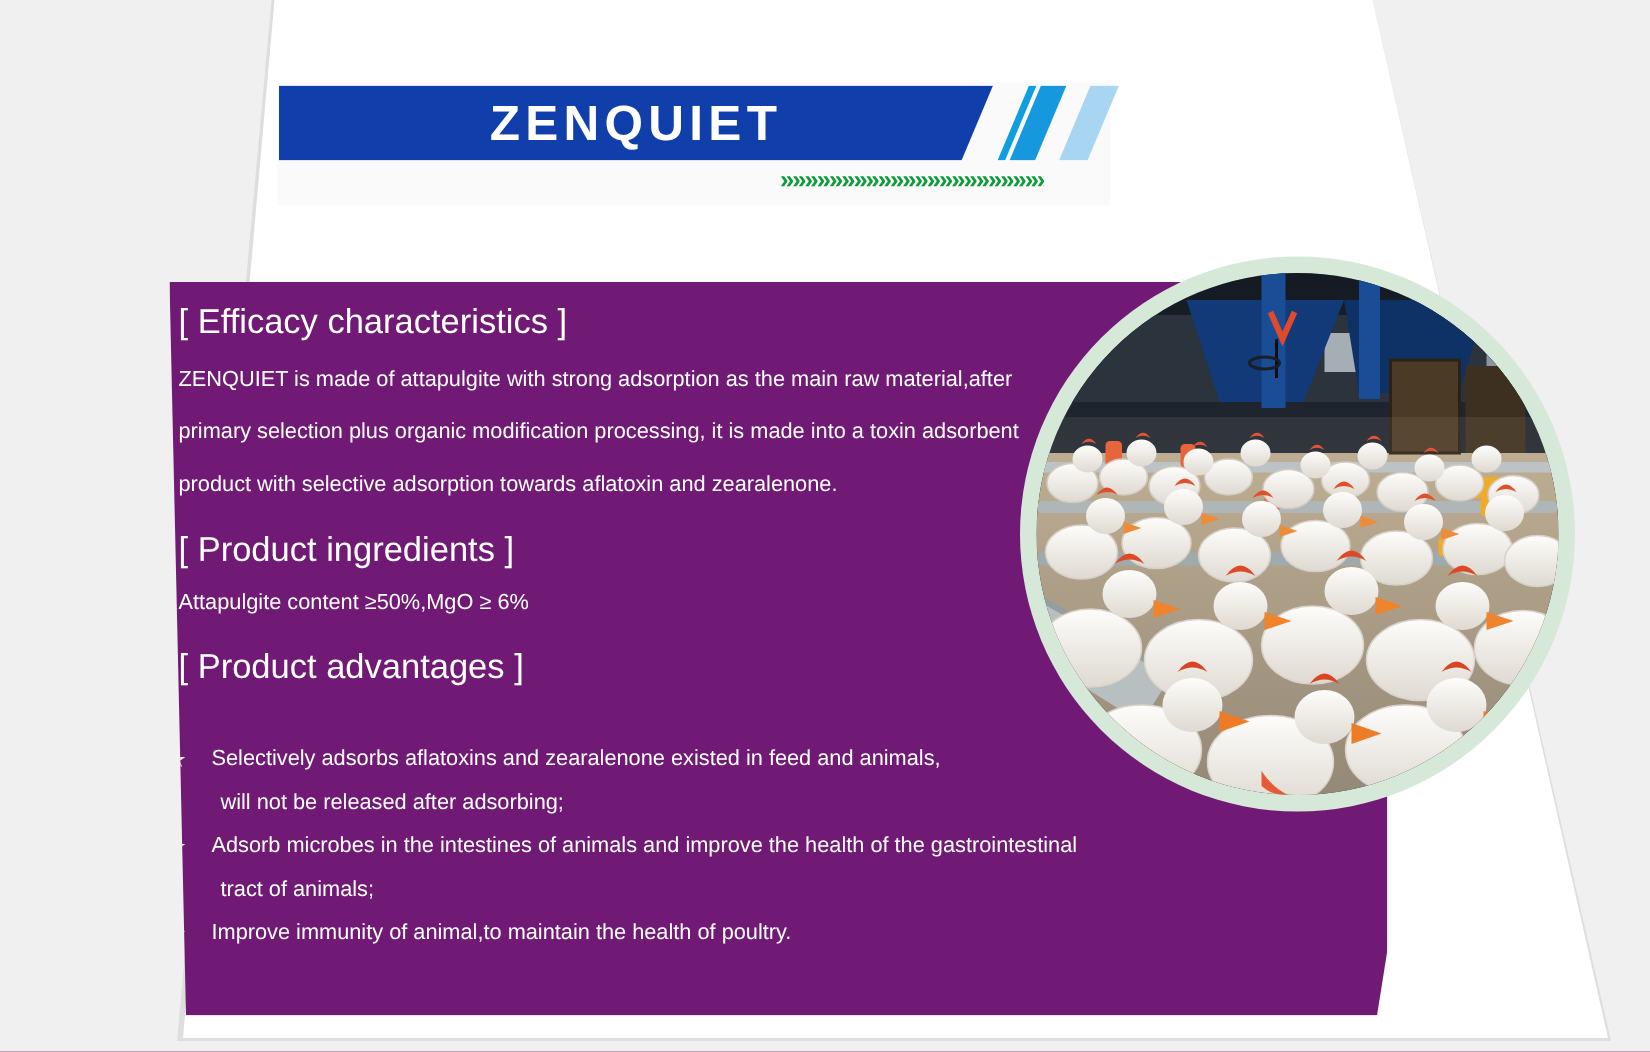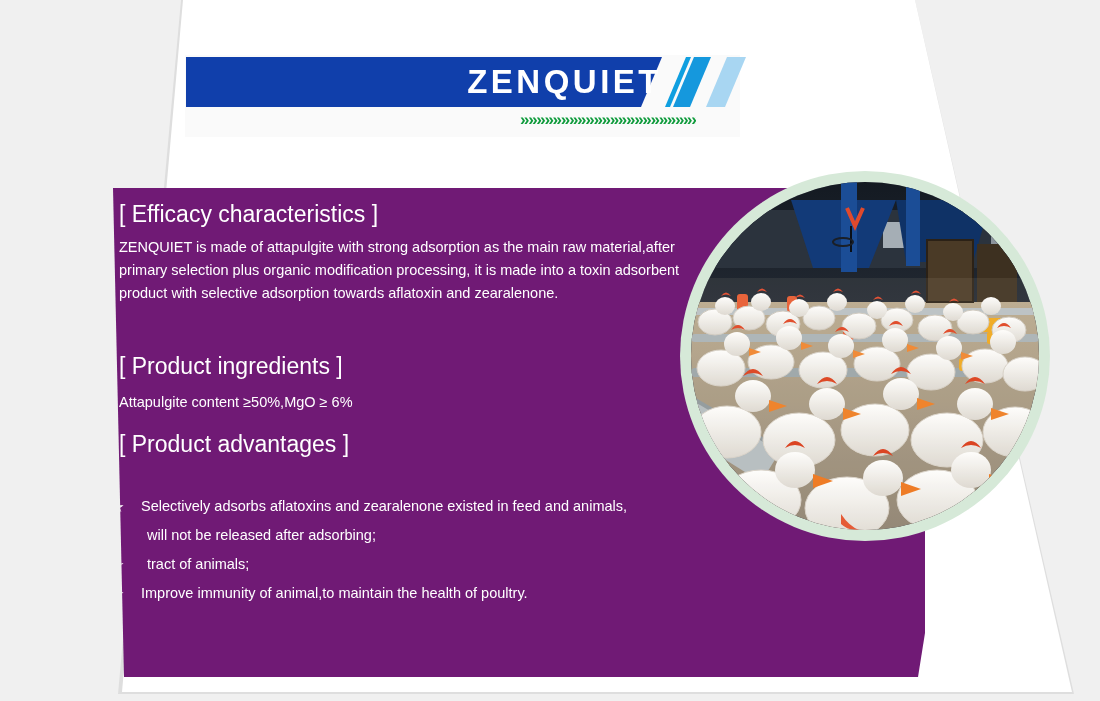--- a/index.html
+++ b/index.html
@@ -70,21 +70,21 @@
     -webkit-clip-path: polygon(0 0, 476px 0, 455px 50px, 0 50px);
     clip-path: polygon(0 0, 476px 0, 455px 50px, 0 50px);
   }
   .banner-title {
     position: absolute;
     left: 0;
     top: 0;
     width: 476px;
     height: 50px;
     line-height: 50px;
-    text-align: right;
+    text-align: center;
     color: #ffffff;
     font-size: 33px;
     font-weight: bold;
     letter-spacing: 3.5px;
     white-space: nowrap;
   }
   .slash {
     position: absolute;
     top: 0;
     height: 50px;
@@ -152,21 +152,21 @@
     position: absolute;
     left: 34px;
     font-size: 23px;
     font-weight: normal;
     white-space: nowrap;
   }
   .body-text {
     position: absolute;
     left: 34px;
     font-size: 14.5px;
-    line-height: 23px;
+    line-height: 35px;
     width: 580px;
   }
   .ingredient-line {
     position: absolute;
     left: 34px;
     font-size: 14.5px;
     white-space: nowrap;
   }
   #head-efficacy { top: 13px; }
   #txt-efficacy  { top: 48px; }
@@ -257,20 +257,21 @@
       <div class="bullets">
 
         <div class="bullet">
           <span class="star">★</span>
           <span class="line1">Selectively adsorbs aflatoxins and zearalenone existed in feed and animals,</span>
           <span class="line2">will not be released after adsorbing;</span>
         </div>
 
         <div class="bullet">
           <span class="star">★</span>
+          <span class="line1">Adsorb microbes in the intestines of animals and improve the health of the gastrointestinal</span>
           <span class="line2">tract of animals;</span>
         </div>
 
 
         <div class="bullet">
           <span class="star">★</span>
           <span class="line1">Improve  immunity of animal,to maintain the health of poultry.</span>
         </div>
 
       </div>

